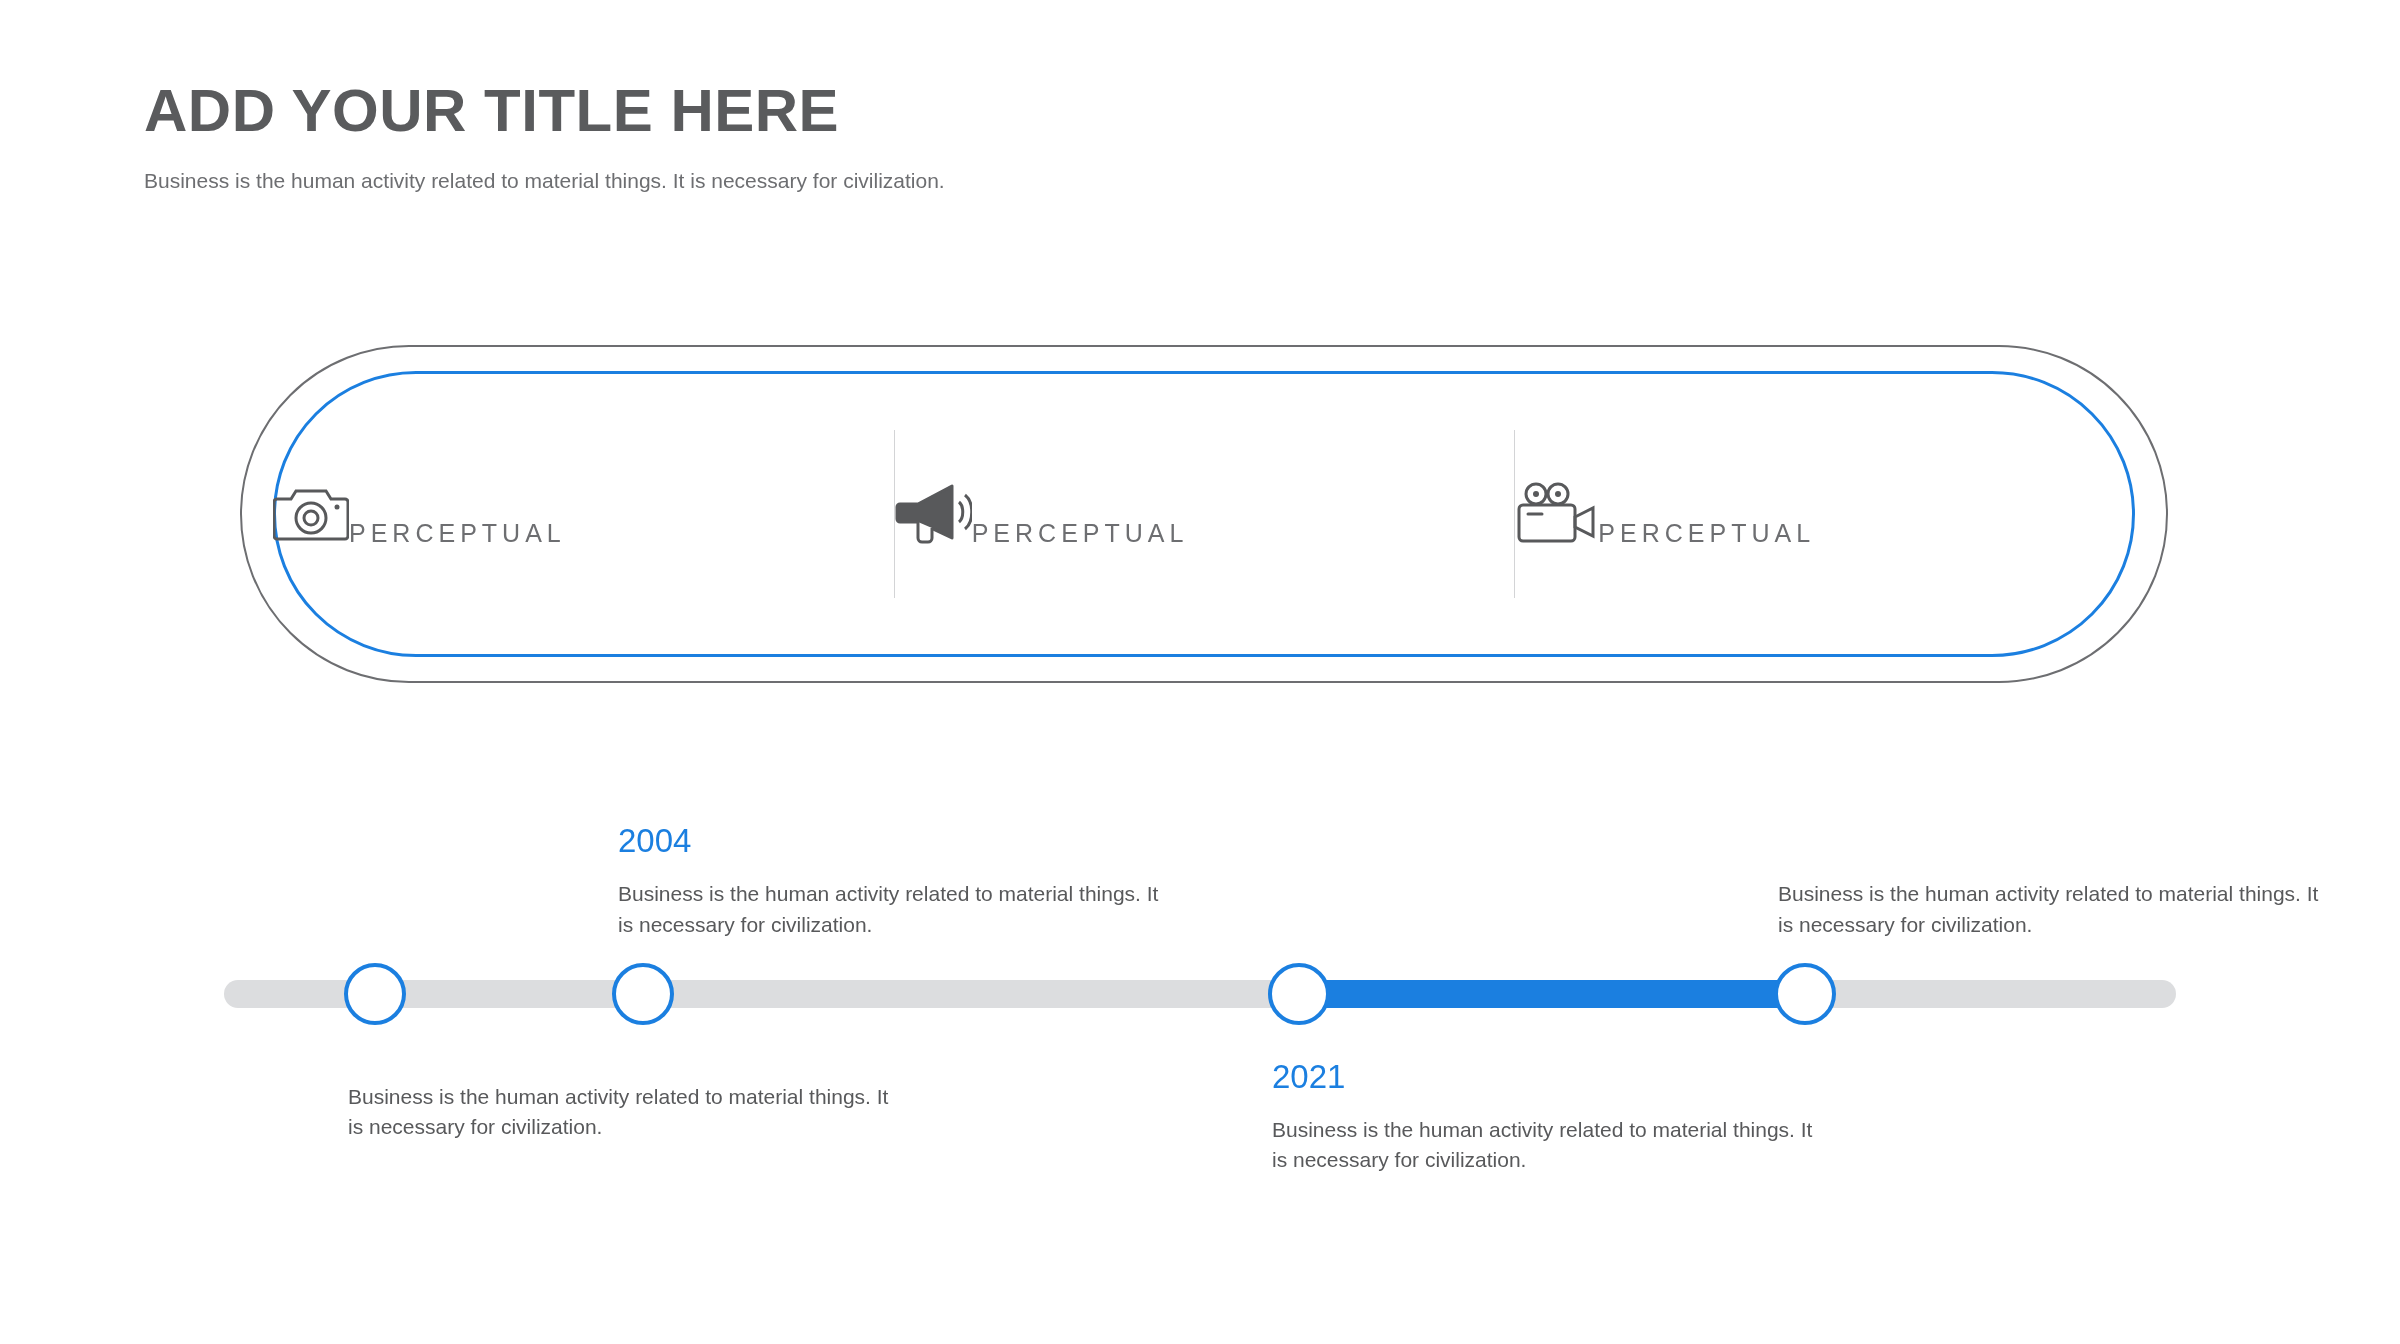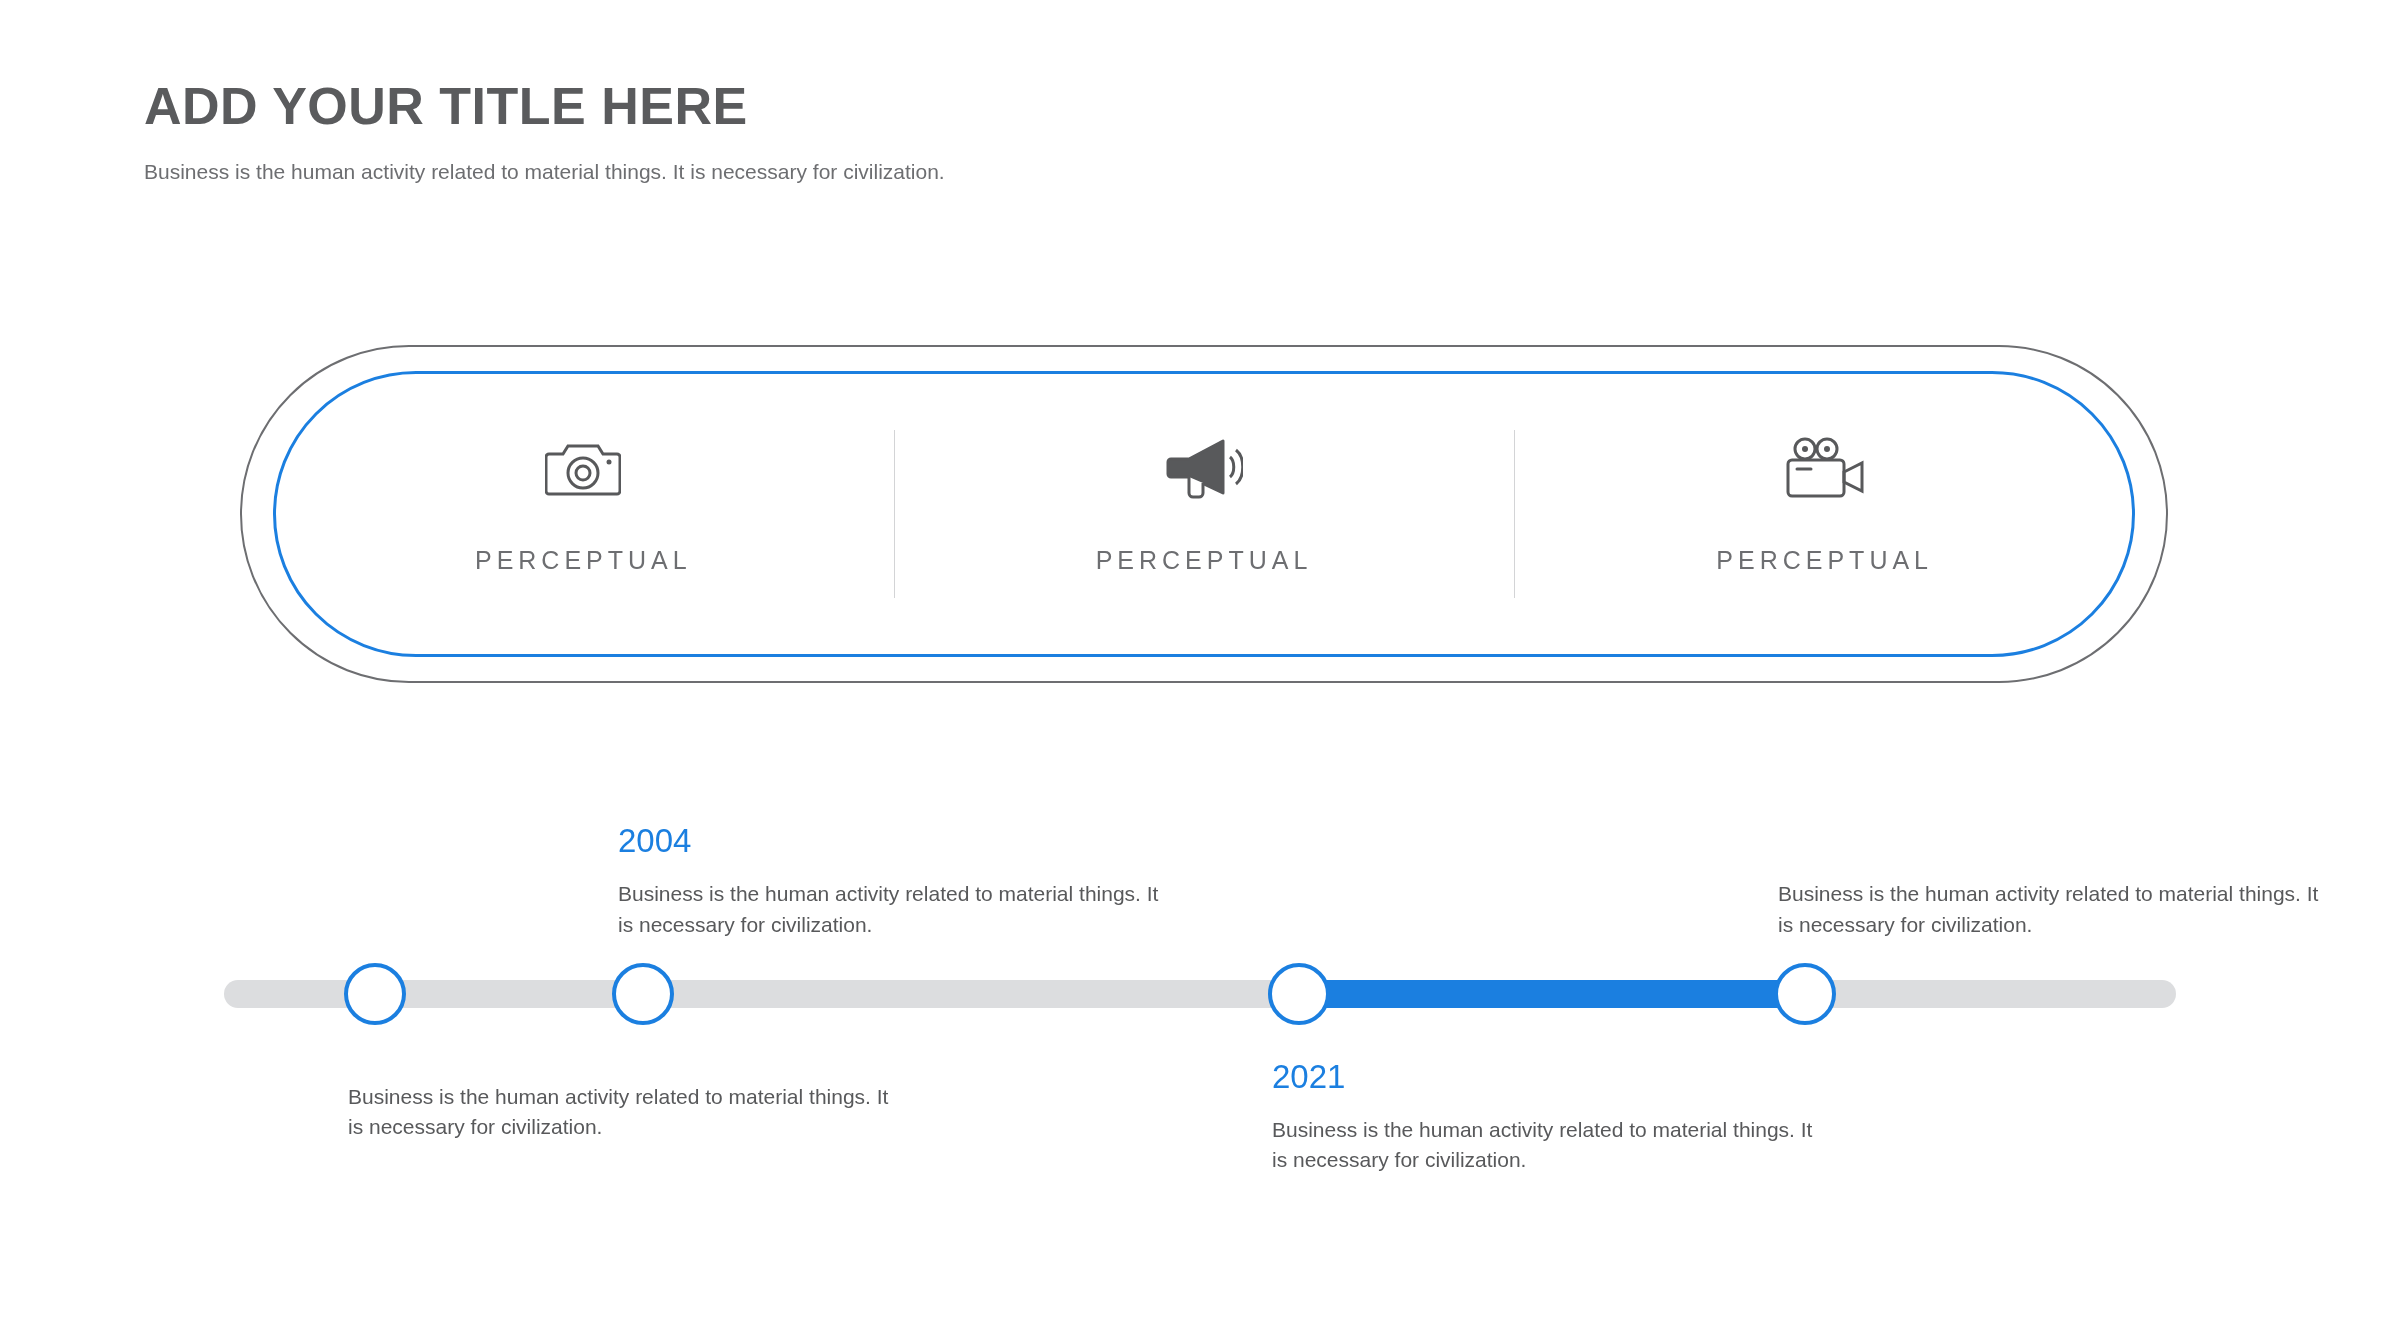--- a/index.html
+++ b/index.html
@@ -17,21 +17,21 @@
   }
 
   
   #header {
     position: absolute;
     left: 144px;
     top: 78px;
     width: 1600px;
   }
   #page-title {
-    font-size: 52px;
+    font-size: 60px;
     font-weight: bold;
     letter-spacing: 0.5px;
     color: #5a5b5d;
     margin: 0;
     line-height: 1.1;
   }
   #page-subtitle {
     font-size: 21px;
     color: #6d6e71;
     margin-top: 22px;
@@ -72,21 +72,21 @@
     top: 26px;
     width: 1862px;
     height: 286px;
     display: flex;
     align-items: center;
   }
   .capsule-item {
     flex: 1 1 0;
     height: 168px;
     display: flex;
-    flex-direction: column;
+    flex-direction: row;
     align-items: center;
     justify-content: flex-start;
     position: relative;
   }
   .capsule-item + .capsule-item::before {
     content: "";
     position: absolute;
     left: 0;
     top: 0;
     width: 1px;

